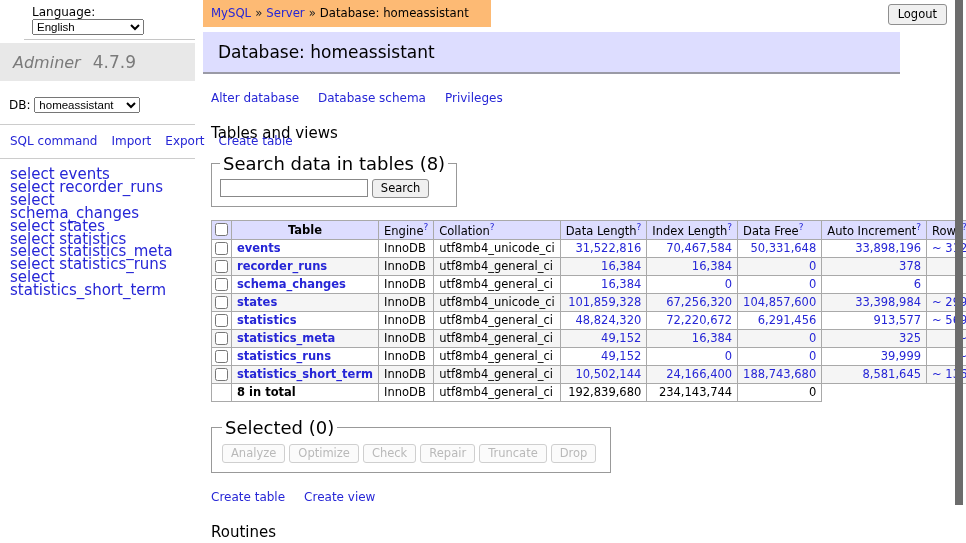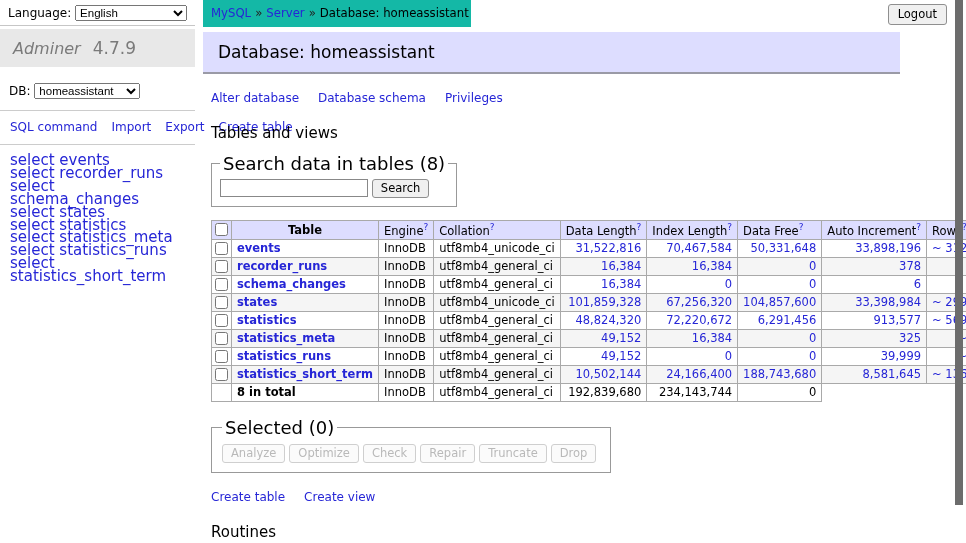--- a/index.html
+++ b/index.html
@@ -7,36 +7,36 @@
   html,body { margin:0; padding:0; }
   body {
     width:966px; height:543px; overflow:hidden; position:relative;
     background:#fff; color:#000;
     font-family:"DejaVu Sans","Liberation Sans",sans-serif; font-size:12px;
   }
   a { color:var(--blue); text-decoration:none; cursor:pointer; }
 
   
   .sidebar { position:absolute; left:0; top:0; width:195px; }
-  .lang-row { padding:5px 0 4px 8px; border-bottom:1px solid #c6c6c6; }
+  .lang-row { padding:5px 0 4px 8px; border-bottom:1px solid #c6c6c6;margin-left:24px; }
   .lang-row select { width:112px; font-size:11.5px; }
   .app-header { background:#e8e8e8; padding:9px 0 9px 13px; margin-top:3px; }
   .app-name { font-style:italic; font-size:16px; color:#7a7a7a; }
   .app-version { font-size:17px; color:#7a7a7a; margin-left:12px; }
   .db-row { margin:16px 0 11px; padding-left:9px; }
   .db-row select { width:106px; font-size:11.5px; }
   .menu-hr { border:none; border-top:1px solid #ccc; margin:0; }
   .action-links { padding:8px 10px 9px; width:190px; }
   .action-links a { margin-right:14px; line-height:16px; white-space:nowrap; }
   .table-links { padding:9px 10px; }
   .table-links a { display:block; line-height:12.9px; font-size:15px; }
 
   
   .content { position:absolute; left:203px; top:0; width:697px; }
-  .breadcrumb { display:inline-block; background:#14b8a6; padding:6px 2px 7px 8px; font-size:11.7px; }
+  .breadcrumb { display:inline-block; background:#fdba74; padding:6px 22px 7px 8px; font-size:11.7px; }
   .breadcrumb .sep { color:#222; margin:0 4px; }
   .page-title {
     margin:5px 0 0; font-weight:normal; font-size:17px;
     background:var(--lav); padding:10px 15px; border-bottom:2px solid #9a9aa6;
   }
   .inner { padding-left:8px; }
   .nav-links { margin:17px 0 0; }
   .nav-links a { margin-right:19px; font-size:12px; }
   h3 { font-weight:normal; font-size:15px; margin:19px 0 11px; }
 

